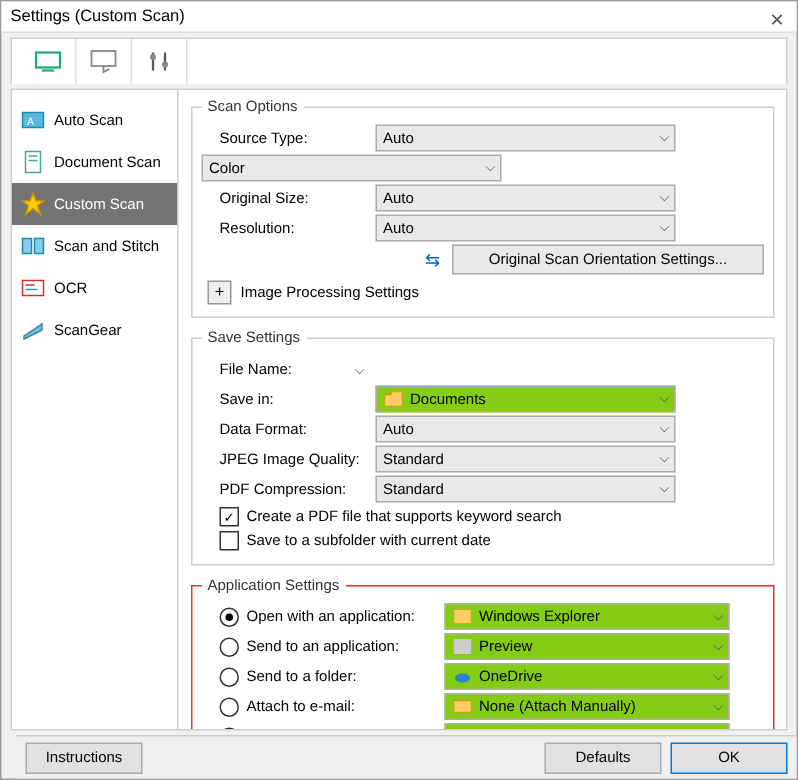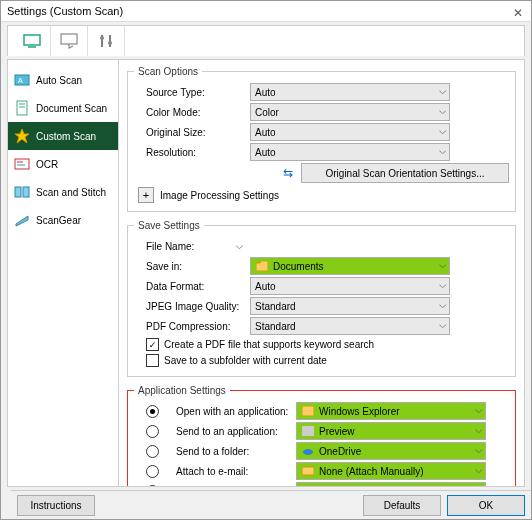--- a/index.html
+++ b/index.html
@@ -9,21 +9,21 @@
 
   .body-area { position: absolute; top: 20px; left: 0; right: 0; bottom: 28px; }
 
   .top-tabs { height: 30px; background: #f0f0f0; border-bottom: 1px solid #ccc; display: flex; align-items: stretch; padding: 0 6px; margin: 4px 6px 0 6px; background:#fff; border:1px solid #ccc; border-bottom: none;}
   .top-tab { width: 36px; display: flex; align-items: center; justify-content: center; border-right: 1px solid #ddd; }
   .top-tab svg { display:block; }
 
   .main-split { position: absolute; top: 38px; left: 6px; right: 6px; bottom: 4px; display: flex; background: #fff; border:1px solid #ccc; }
   .sidebar { width: 110px; border-right: 1px solid #ccc; background: #fff; padding-top: 6px; }
   .side-item { display: flex; align-items: center; gap: 6px; padding: 6px 6px; cursor: default; }
-  .side-item.selected { background: #14532d; color: #fff; }
+  .side-item.selected { background: #737373; color: #fff; }
   .side-icon { width: 16px; height: 16px; flex: none; display:flex; align-items:center; justify-content:center; }
   .side-label { font-size: 10px; white-space: nowrap; }
 
   .content { flex: 1; overflow: auto; padding: 6px 8px 6px 8px; background: #fff; }
   fieldset { border: 1px solid #ccc; margin: 0 0 8px 0; padding: 4px 6px 6px 6px; }
   fieldset.highlight { border: 1.5px solid #d33; }
   legend { font-size: 10px; padding: 0 4px; color: #333; }
   .row { display: flex; align-items: center; margin: 2px 0; min-height: 18px; }
   .row .lbl { width: 104px; font-size: 10px; padding-left: 12px; color: #000; }
   .fake-select { flex: 1; height: 16px; border: 1px solid #adadad; background: #e9e9e9; display: flex; align-items: center; padding: 0 4px; font-size: 10px; position: relative; max-width: 190px; }
@@ -33,21 +33,21 @@
   .fake-input { flex: 1; height: 16px; border: 1px solid #adadad; background: #fff; padding: 0 4px; font-size: 10px; max-width: 190px; display:flex; align-items:center; }
   .btn-wide { height: 18px; border: 1px solid #adadad; background: #e9e9e9; font-size: 10px; display: flex; align-items: center; justify-content: center; padding: 0 8px; }
   .plus-row { display:flex; align-items:center; gap:6px; margin:4px 0 2px 4px; }
   .plus-box { width:14px; height:14px; border:1px solid #999; background:#eee; display:flex; align-items:center; justify-content:center; font-size:11px; line-height:1; }
   .arrow-sync { font-size: 12px; color: #0066cc; margin-right: 4px; }
   .chk-row { display:flex; align-items:center; gap:5px; font-size:10px; padding-left:12px; margin:3px 0; }
   .chk { width:11px; height:11px; border:1px solid #333; display:inline-flex; align-items:center; justify-content:center; font-size:9px; background:#fff; }
   .radio { width:11px; height:11px; border:1px solid #333; border-radius:50%; display:inline-flex; align-items:center; justify-content:center; background:#fff; flex:none; }
   .radio.sel::after { content:""; width:5px; height:5px; background:#000; border-radius:50%; }
   .app-row { display:flex; align-items:center; margin:2px 0; }
-  .app-row .radio-wrap { display:flex; align-items:center; gap:17px; width: 150px; padding-left:12px; font-size:10px; }
+  .app-row .radio-wrap { display:flex; align-items:center; gap:5px; width: 150px; padding-left:12px; font-size:10px; }
   .app-row .sel-wrap { flex:1; max-width: 190px; }
 
   .bottom-bar { position: absolute; left: 10px; right: 0; bottom: 0; height: 28px; background: #f0f0f0; border-top: 1px solid #ccc; display: flex; align-items: center; padding: 0 6px; gap: 6px; }
   .bottom-bar .spacer { flex: 1; }
   .btn { min-width: 76px; height: 19px; border: 1px solid #adadad; background: #e1e1e1; font-size: 10px; display: flex; align-items: center; justify-content: center; }
   .btn.primary { border: 1.5px solid #0078d7; }
 </style>
 </head>
 <body>
 
@@ -108,59 +108,58 @@
           <span class="side-icon">
               <svg width="16" height="16">
                 <polygon points="8,1 10,6 15,6 11,9 13,15 8,11 3,15 5,9 1,6 6,6" fill="#fc0" stroke="#c90"></polygon>
               </svg>
             </span>
           <span class="side-label">Custom Scan</span>
         </div>
         <div class="side-item">
           <span class="side-icon">
               <svg width="16" height="16">
+                <rect x="1" y="3" width="6" height="10" fill="#8ce" stroke="#28a"></rect>
+                <rect x="9" y="3" width="6" height="10" fill="#8ce" stroke="#28a"></rect>
+              </svg>
+            </span>
+          <span class="side-label">Scan and Stitch</span>
+        </div>
+        <div class="side-item">
+          <span class="side-icon">
+              <svg width="16" height="16">
                 <rect x="1" y="3" width="14" height="10" fill="#fff" stroke="#c33"></rect>
                 <line x1="3" y1="6" x2="9" y2="6" stroke="#c33"></line>
                 <line x1="3" y1="9" x2="11" y2="9" stroke="#39c"></line>
               </svg>
             </span>
           <span class="side-label">OCR</span>
         </div>
         <div class="side-item">
           <span class="side-icon">
               <svg width="16" height="16">
-                <rect x="1" y="3" width="6" height="10" fill="#8ce" stroke="#28a"></rect>
-                <rect x="9" y="3" width="6" height="10" fill="#8ce" stroke="#28a"></rect>
-              </svg>
-            </span>
-          <span class="side-label">Scan and Stitch</span>
-        </div>
-        <div class="side-item">
-          <span class="side-icon">
-              <svg width="16" height="16">
                 <path d="M2 12 L14 4 L14 8 L2 14 Z" fill="#7bd" stroke="#389"></path>
               </svg>
             </span>
           <span class="side-label">ScanGear</span>
         </div>
       </div>
 
       <div class="content">
 
         <fieldset>
           <legend>Scan Options</legend>
           <div class="row">
             <span class="lbl">Source Type:</span>
             <div class="fake-select">
                 <span>Auto</span>
                 <span class="chev">⌵</span>
               </div>
           </div>
           <div class="row">
-            <span class="lbl">Color Mode:</span>
             <div class="fake-select">
                 <span>Color</span>
                 <span class="chev">⌵</span>
               </div>
           </div>
           <div class="row">
             <span class="lbl">Original Size:</span>
             <div class="fake-select">
                 <span>Auto</span>
                 <span class="chev">⌵</span>

